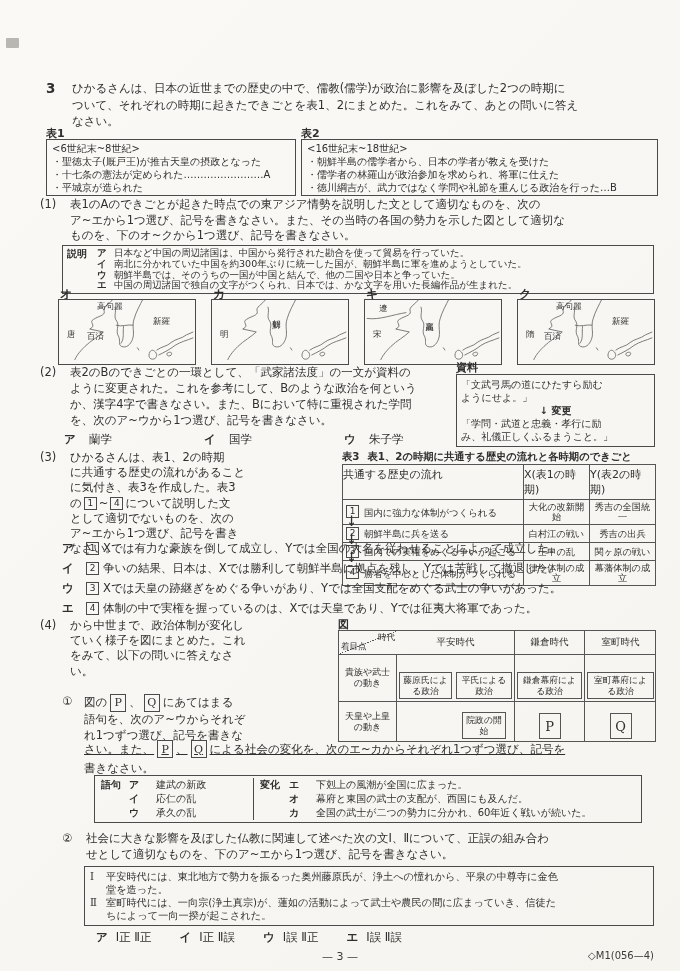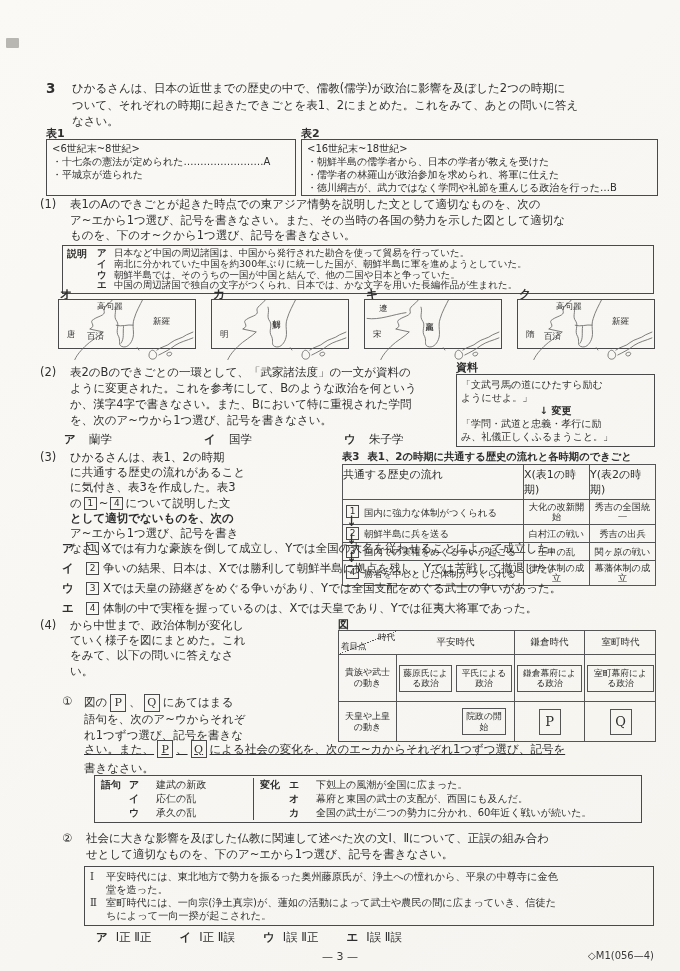--- a/index.html
+++ b/index.html
@@ -5,21 +5,21 @@
 * { margin:0; padding:0; box-sizing:border-box; }
 html,body { background:#e9e8e4; }
 .page {
   position:relative; width:680px; height:971px; margin:0 auto;
   background:linear-gradient(135deg,#faf9f6 0%,#f7f6f2 60%,#f5f4ef 100%);
   font-family:"DejaVu Sans","Liberation Sans",sans-serif;
   color:#2f2f2f; font-size:11.5px; overflow:hidden;
 }
 .abs { position:absolute; }
 .ln { white-space:nowrap; }
-b,.bold { font-weight:bold; }
+b,.bold { font-weight:normal; }
 .artifact { position:absolute; left:6px; top:38px; width:13px; height:10px; background:#97948e; opacity:.65; border-radius:1px; }
 
 
 .qhead { left:46px; top:80px; width:600px; display:flex; line-height:16.5px; }
 .qnum { font-weight:bold; font-size:13.5px; width:26px; }
 
 .tblrow { left:46px; top:126px; width:612px; display:flex; gap:5px; }
 .tbl1 { width:250px; } .tbl2 { width:357px; }
 .tlab { font-weight:bold; font-size:11px; height:13px; }
 .tbox { border:1px solid #4a4a4a; height:57px; padding:2px 5px; font-size:10px; line-height:13px; }
@@ -28,21 +28,21 @@
 .pnum { width:30px; font-size:11.5px; }
 .plines { flex:1; }
 .setsubox { left:62px; top:245px; width:592px; border:1px solid #4a4a4a; display:flex; padding:2px 4px; font-size:9.5px; line-height:10.8px; }
 .setsulab { font-weight:bold; width:30px; font-size:10px; padding-top:1px; }
 .orow { display:flex; }
 .okey { font-weight:bold; width:17px; flex:none; }
 
 .mapsrow { left:58px; top:286px; width:598px; display:flex; gap:15px; }
 .map { width:138px; }
 .mkey { font-weight:bold; font-size:12px; height:13px; margin-left:2px; }
-.mbox { border:1px solid #4a4a4a; height:50px; position:relative;text-decoration:underline; }
+.mbox { border:1px solid #4a4a4a; height:66px; position:relative;text-decoration:underline; }
 .mbox svg { position:absolute; left:0; top:0; }
 .mlab { position:absolute; font-size:8.5px; line-height:9px; color:#333; }
 .mvert { writing-mode:vertical-rl; letter-spacing:1px; }
 
 .p2 { left:40px; top:364px; width:420px; display:flex; line-height:16px; }
 .s2opts { left:64px; top:432px; width:420px; display:flex; }
 .s2opts .g { width:150px; display:flex; gap:8px; }
 .shiryo { left:456px; top:360px; width:199px; }
 .shiryolab { font-weight:bold; font-size:11px; height:14px; }
 .shiryobox { border:1px solid #4a4a4a; padding:3px 4px; font-size:10px; line-height:13px; }
@@ -68,21 +68,21 @@
 .p4 { left:40px; top:618px; width:300px; display:flex; line-height:15.2px; }
 .zuwrap { left:338px; top:617px; width:318px; }
 .zulab { font-weight:bold; font-size:11px; height:13px; }
 .zu { border:1px solid #555; display:grid; grid-template-columns:58px 57px 60px 70px 72px; grid-template-rows:24px 46px 40px; font-size:9px; }
 .zu .hc { display:flex; align-items:center; justify-content:center; font-size:9.5px; border-bottom:1px solid #555; }
 .zcorner { position:relative; border-bottom:1px solid #555;
   background:linear-gradient(to bottom right, transparent 49.4%, #555 49.4%, #555 50.6%, transparent 50.6%); }
 .zcorner .ct { position:absolute; top:1px; right:2px; font-size:8.5px; }
 .zcorner .cb { position:absolute; bottom:1px; left:2px; font-size:8.5px; }
 .zu .lab { display:flex; align-items:center; justify-content:center; text-align:center; border-right:1px solid #555; padding:2px; line-height:11px; }
-.zu .cell { display:flex; align-items:center; justify-content:center; padding:2px; }
+.zu .cell { display:flex; align-items:flex-end; justify-content:center; padding:2px; }
 .zu .bl { border-left:1px solid #555; }
 .zu .bt { border-top:1px solid #555; }
 .zubox { border:1px solid #555; text-align:center; font-size:8.8px; line-height:10.5px; padding:2px 2px; width:100%; }
 .zupq { border:1px solid #555; width:22px; height:26px; display:flex; align-items:center; justify-content:center; font-family:"DejaVu Serif","Liberation Serif",serif; font-size:13px; }
 .sub1 { left:62px; top:694px; width:270px; display:flex; line-height:15.5px; }
 .snum { width:22px; }
 .pqline { display:flex; align-items:center; gap:2px; }
 .pqbox { display:inline-flex; align-items:center; justify-content:center; width:16px; height:18px; border:1px solid #4a4a4a; font-family:"DejaVu Serif","Liberation Serif",serif; font-size:11px; flex:none; margin:0 1px; }
 .contA { left:84px; top:740px; width:560px; display:flex; align-items:center; gap:2px; line-height:15px; white-space:nowrap;text-decoration:underline; }
 .contB { left:84px; top:761px; width:200px; line-height:15px; }
@@ -114,20 +114,21 @@
       <div class="ln">ついて、それぞれの時期に起きたできごとを表1、2にまとめた。これをみて、あとの問いに答え</div>
       <div class="ln">なさい。</div>
     </div>
   </div>
 
   <div class="abs tblrow">
     <div class="tbl1">
       <div class="tlab">表1</div>
       <div class="tbox">
         <div class="ln">&lt;6世紀末~8世紀&gt;</div>
+        <div class="ln">・聖徳太子(厩戸王)が推古天皇の摂政となった</div>
         <div class="ln">・十七条の憲法が定められた……………………A</div>
         <div class="ln">・平城京が造られた</div>
       </div>
     </div>
     <div class="tbl2">
       <div class="tlab">表2</div>
       <div class="tbox">
         <div class="ln">&lt;16世紀末~18世紀&gt;</div>
         <div class="ln">・朝鮮半島の儒学者から、日本の学者が教えを受けた</div>
         <div class="ln">・儒学者の林羅山が政治参加を求められ、将軍に仕えた</div>

